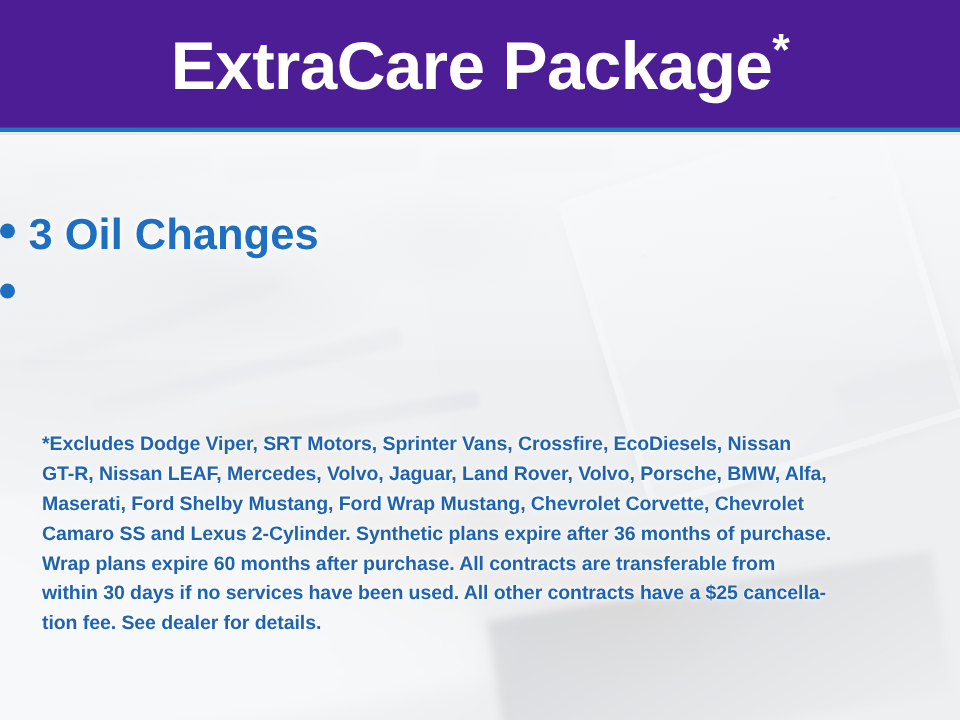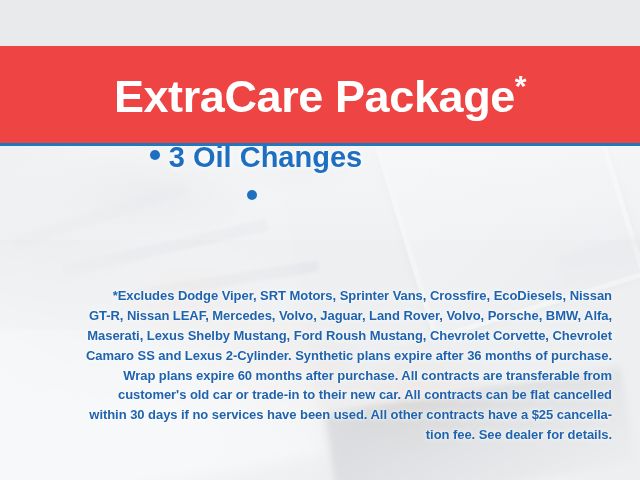--- a/index.html
+++ b/index.html
@@ -148,29 +148,28 @@
     left: 0; top: 0; right: 0; height: 150px;
     background: linear-gradient(180deg, rgba(248,249,250,0.90), rgba(248,249,250,0.18));
   }
 
   
   .header-banner {
     position: absolute;
     left: 0;
     top: 0;
     width: 640px;
-    height: 100px;
-    background: #ef4444;
+    height: 88px;
+    background: #4c1d95;
     box-sizing: border-box;
     display: flex;
     align-items: center;
     justify-content: center;
     border-bottom: 3px solid #1e78bd;
     z-index: 5;
-    margin-top: 46px;
   }
   .header-title {
     color: #ffffff;
     font-size: 45px;
     font-weight: bold;
     letter-spacing: -0.4px;
     line-height: 1;
     white-space: nowrap;
   }
   .header-title .asterisk {
@@ -178,21 +177,21 @@
     vertical-align: 16px;
   }
 
   
   .benefits {
     position: absolute;
     left: 0;
     top: 138px;
     width: 512px;
     z-index: 4;
-    text-align: center;
+    text-align: left;
   }
   .benefit-row {
     color: #1f6fc0;
     font-size: 29px;
     font-weight: bold;
     line-height: 1.37;
     white-space: nowrap;
     text-shadow: 0 0 7px rgba(255,255,255,0.95), 0 0 3px rgba(255,255,255,0.9);
   }
   .benefit-dot {
@@ -205,21 +204,21 @@
     margin-right: 9px;
   }
 
   
   .fine-print {
     position: absolute;
     left: 28px;
     top: 286px;
     width: 584px;
     z-index: 4;
-    text-align: right;
+    text-align: left;
     color: #1f63ae;
     font-size: 13px;
     font-weight: bold;
     line-height: 1.53;
     letter-spacing: -0.05px;
     text-shadow: 0 0 6px rgba(255,255,255,0.95), 0 0 2px rgba(255,255,255,0.9);
   }
   .fine-print-line {
     display: block;
     white-space: nowrap;
@@ -255,21 +254,20 @@
   </div>
 
   <div class="benefits">
     <div class="benefit-row"><span class="benefit-dot"></span><span>3 Oil Changes</span></div>
     <div class="benefit-row"><span class="benefit-dot"></span></div>
   </div>
 
   <div class="fine-print">
     <span class="fine-print-line">*Excludes Dodge Viper, SRT Motors, Sprinter Vans, Crossfire, EcoDiesels, Nissan</span>
     <span class="fine-print-line">GT-R, Nissan LEAF, Mercedes, Volvo, Jaguar, Land Rover, Volvo, Porsche, BMW, Alfa,</span>
-    <span class="fine-print-line">Maserati, Lexus Shelby Mustang, Ford Roush Mustang, Chevrolet Corvette, Chevrolet</span>
+    <span class="fine-print-line">Maserati, Ford Shelby Mustang, Ford Wrap Mustang, Chevrolet Corvette, Chevrolet</span>
     <span class="fine-print-line">Camaro SS and Lexus 2-Cylinder. Synthetic plans expire after 36 months of purchase.</span>
     <span class="fine-print-line">Wrap plans expire 60 months after purchase. All contracts are transferable from</span>
-    <span class="fine-print-line">customer's old car or trade-in to their new car. All contracts can be flat cancelled</span>
     <span class="fine-print-line">within 30 days if no services have been used. All other contracts have a $25 cancella-</span>
     <span class="fine-print-line">tion fee. See dealer for details.</span>
   </div>
 
 </div>
 
 </body></html>

